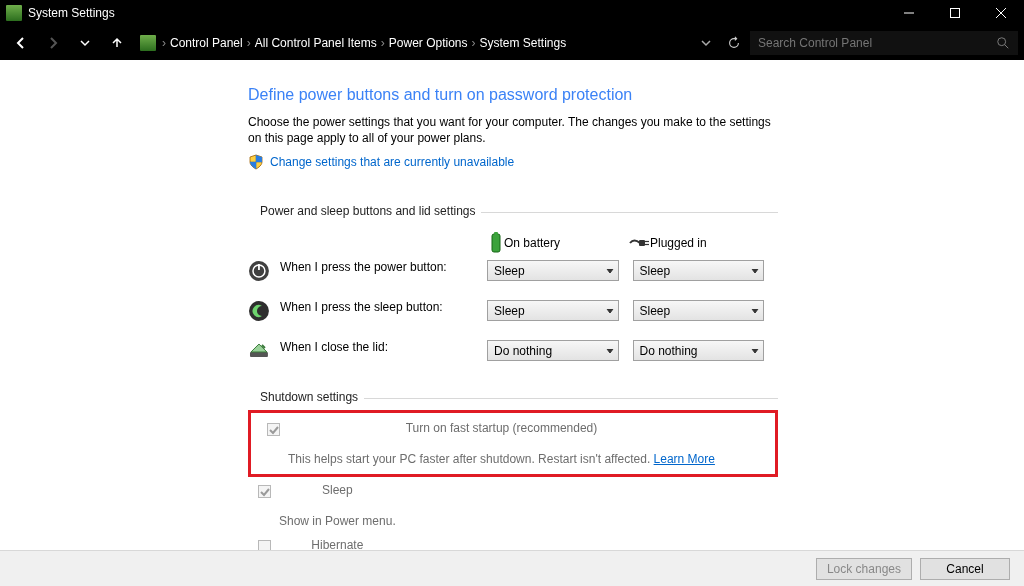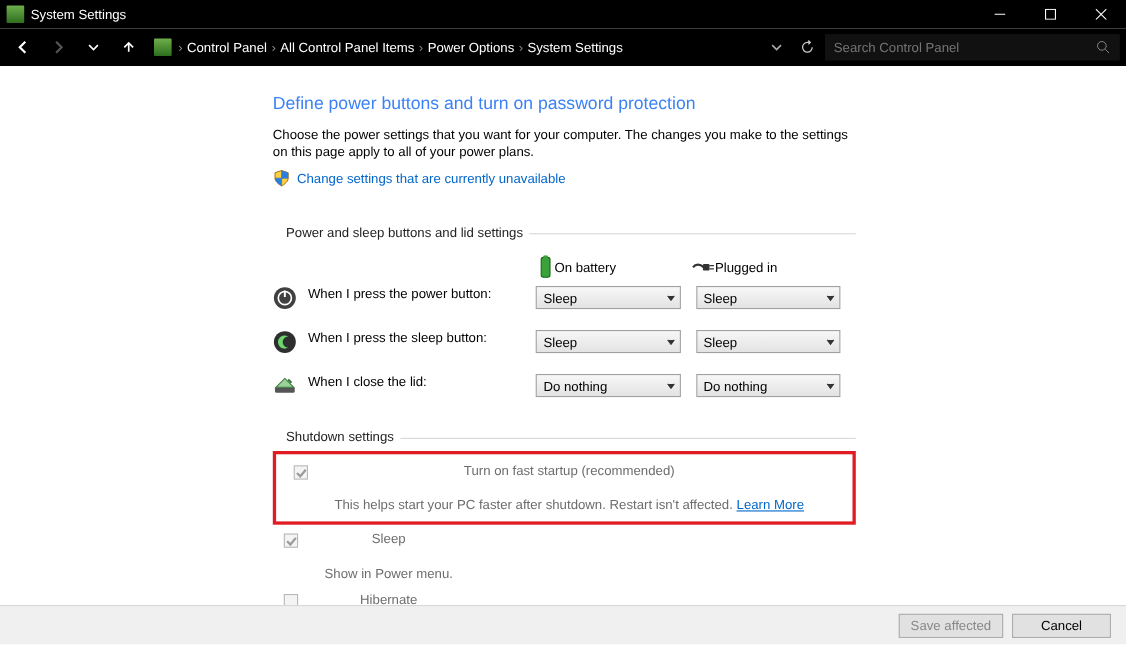--- a/index.html
+++ b/index.html
@@ -35,21 +35,21 @@
     .sec-row .hr-line { flex:1; margin-left:6px; }
     .col-headers { display: flex; padding: 10px 0 6px 0; }
     .col-label { width: 240px; }
     .col-bat, .col-plug { width: 140px; display: flex; align-items: center; gap: 0; font-size: 12px; }
     .row { display: flex; align-items: flex-start; height: 40px; }
     .row-icon { width: 22px; height:22px; margin-right: 10px; }
     .row-label { width: 208px; font-size: 12px; }
     .dropdown { width: 132px; height: 21px; border: 1px solid #a0a0a0; background: linear-gradient(#f7f7f7,#e3e3e3); display:flex; align-items:center; padding:0 4px 0 6px; font-size:12px; justify-content: space-between; margin-right:14px; }
     .dropdown svg { width:8px;height:8px; stroke:#333; fill:#333; }
     .shutdown-sec { margin-top: 8px; text-align: center; }
-    .check-row { display:flex; align-items: flex-start; gap: 24px; padding: 2px 0; }
+    .check-row { display:flex; align-items: flex-start; gap: 8px; padding: 2px 0; }
     .chk { width:13px; height:13px; border: 1px solid #8a8a8a; margin-top:2px; display:flex; align-items:center; justify-content:center; flex-shrink:0; }
     .chk.disabled { border-color: #b8b8b8; background:#f4f4f4; }
     .chk svg { width:10px; height:10px; stroke:#9a9a9a; stroke-width:2; fill:none; }
     .check-texts .main { font-size:12px; }
     .check-texts .main.disabled { color:#6d6d6d; }
     .check-texts .sub { font-size:12px; color:#6d6d6d; margin-top:17px; }
     .check-texts .sub a { color:#0066cc; text-decoration: underline; }
     .redbox { border: 3px solid #e01b24; padding: 6px 6px 6px 6px; margin-top:2px; }
     .shutdown-items { margin-left: 10px; }
     .items-after { margin-left: 10px; margin-top: 4px; display:flex; flex-direction:column; gap:6px; }
@@ -284,15 +284,15 @@
             <div class="sub">Show in account picture menu.</div>
           </div>
         </div>
       </div>
     </div>
 
   </div>
 </div>
 
 <div class="footer">
-  <div class="btn disabled">Save affected</div>
+  <div class="btn disabled">Lock changes</div>
   <div class="btn">Cancel</div>
 </div>
 
 </body></html>

